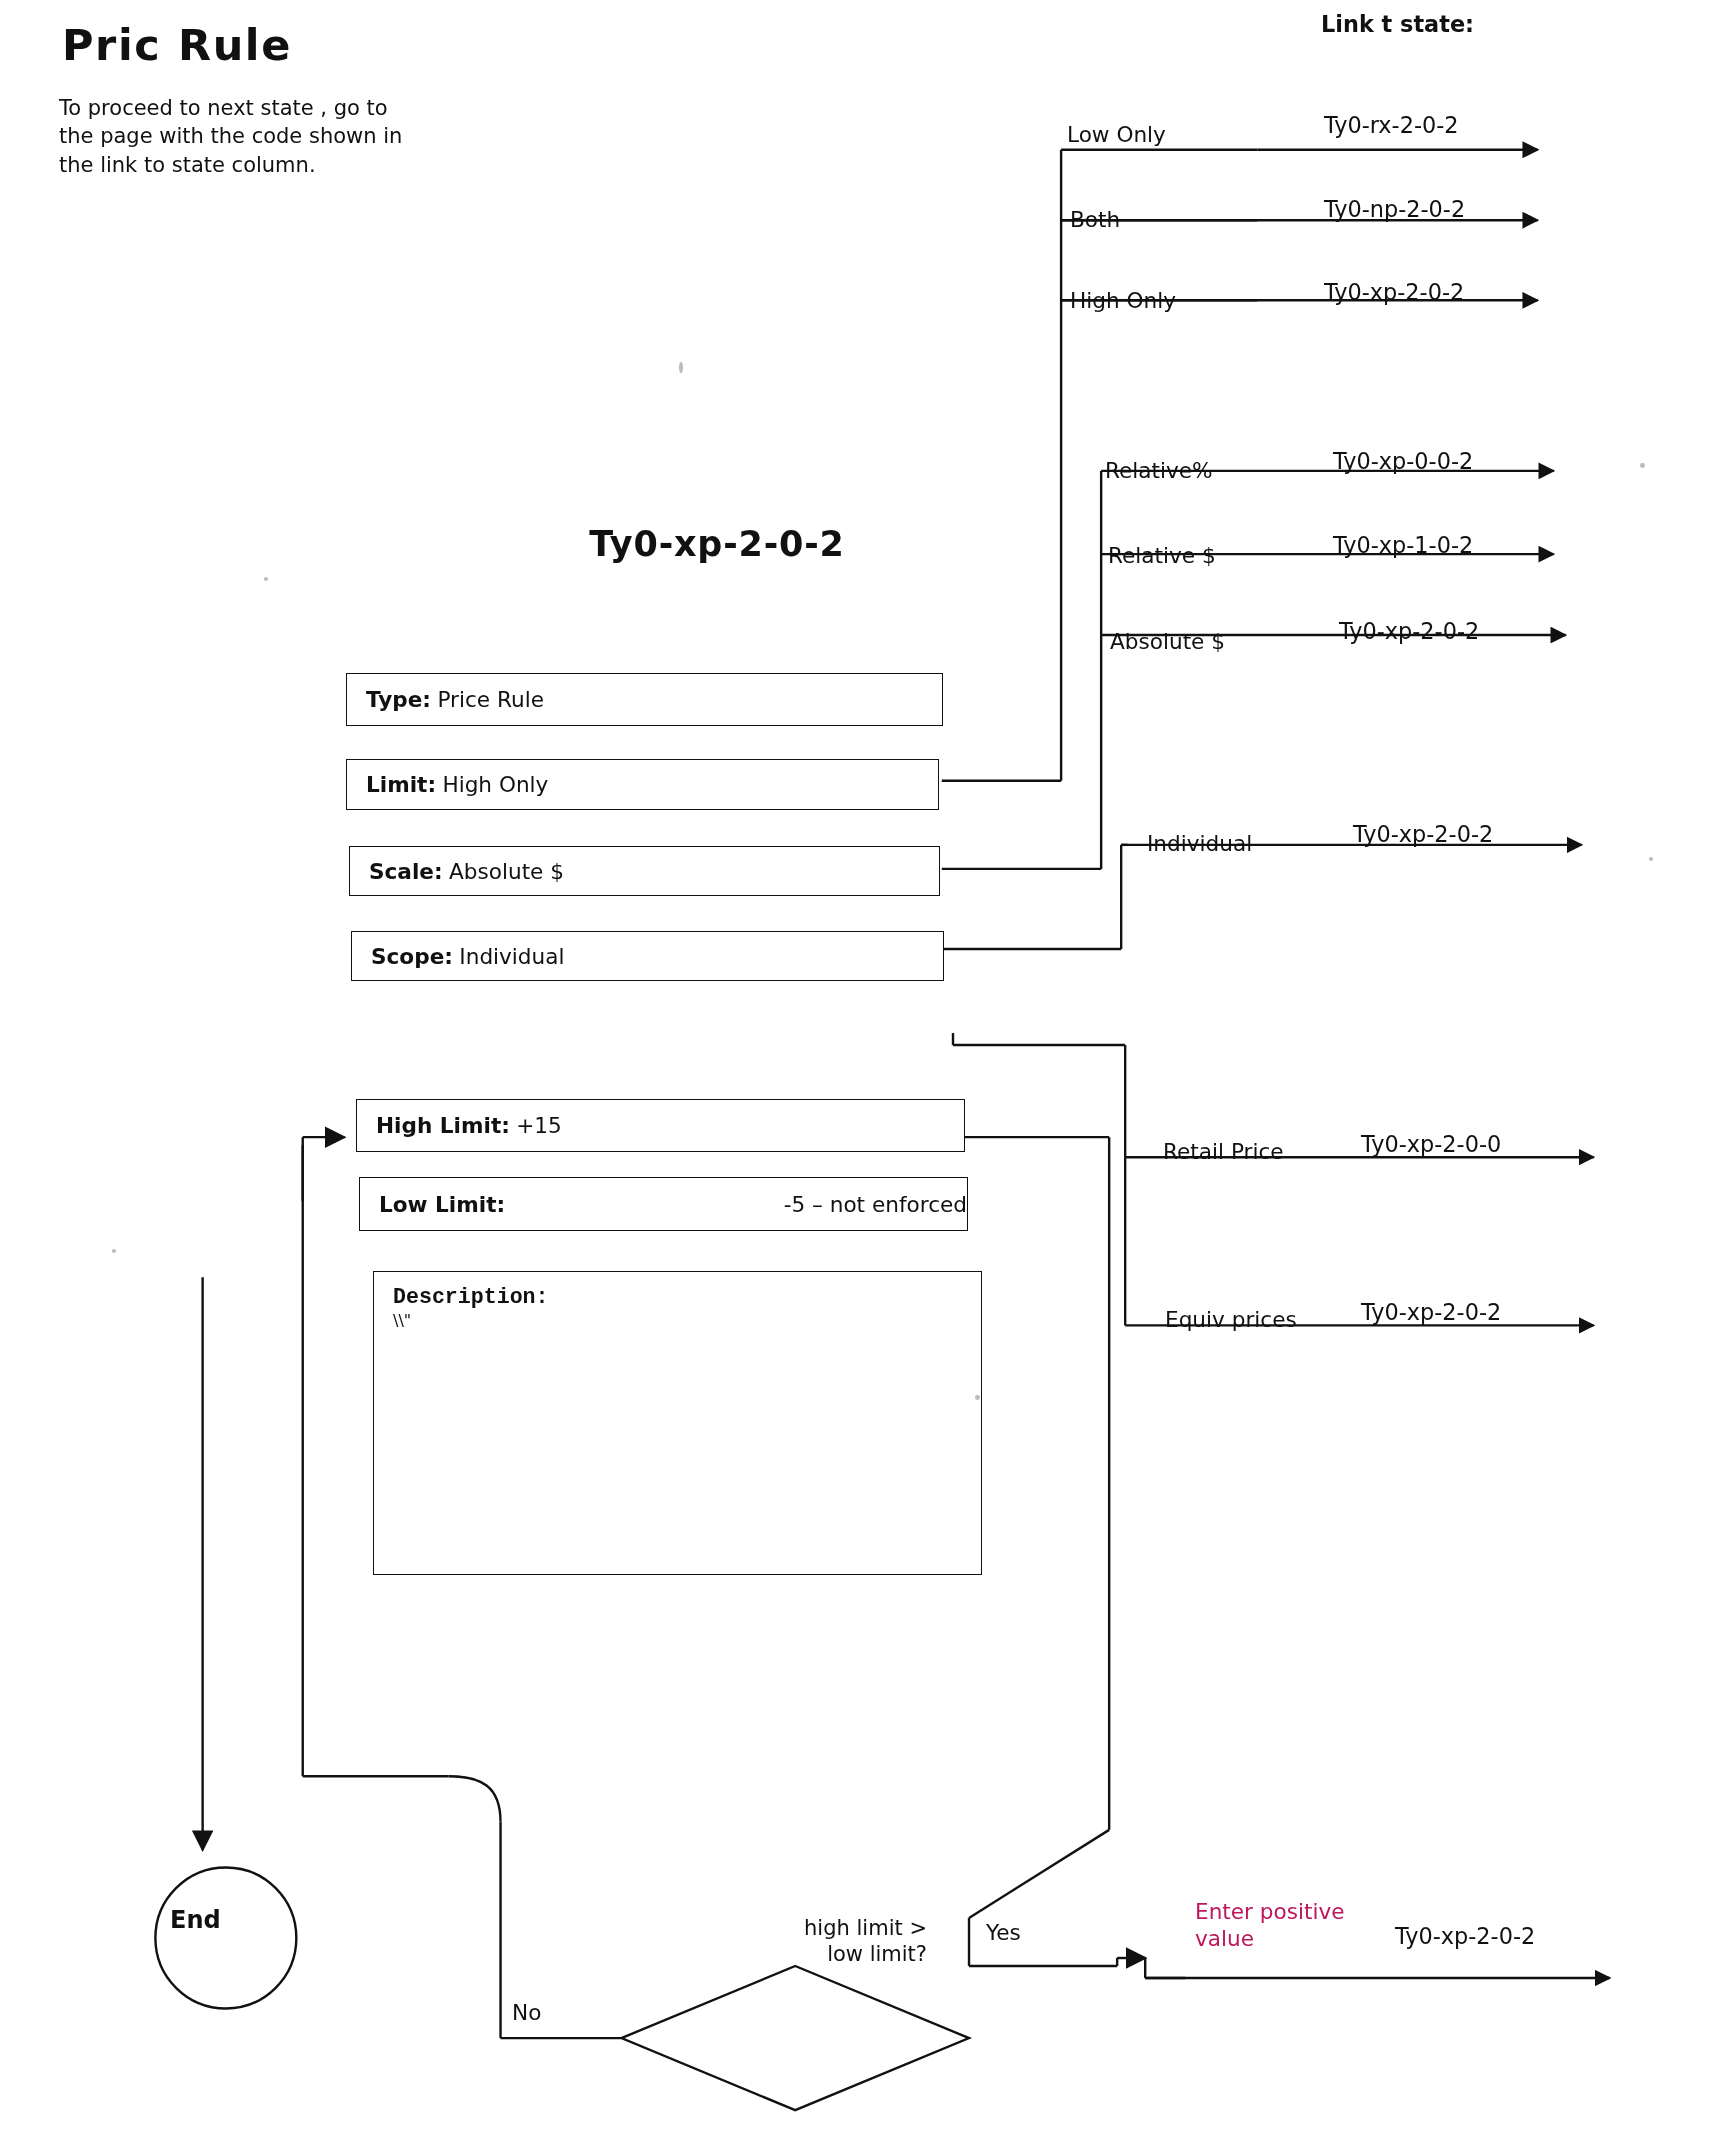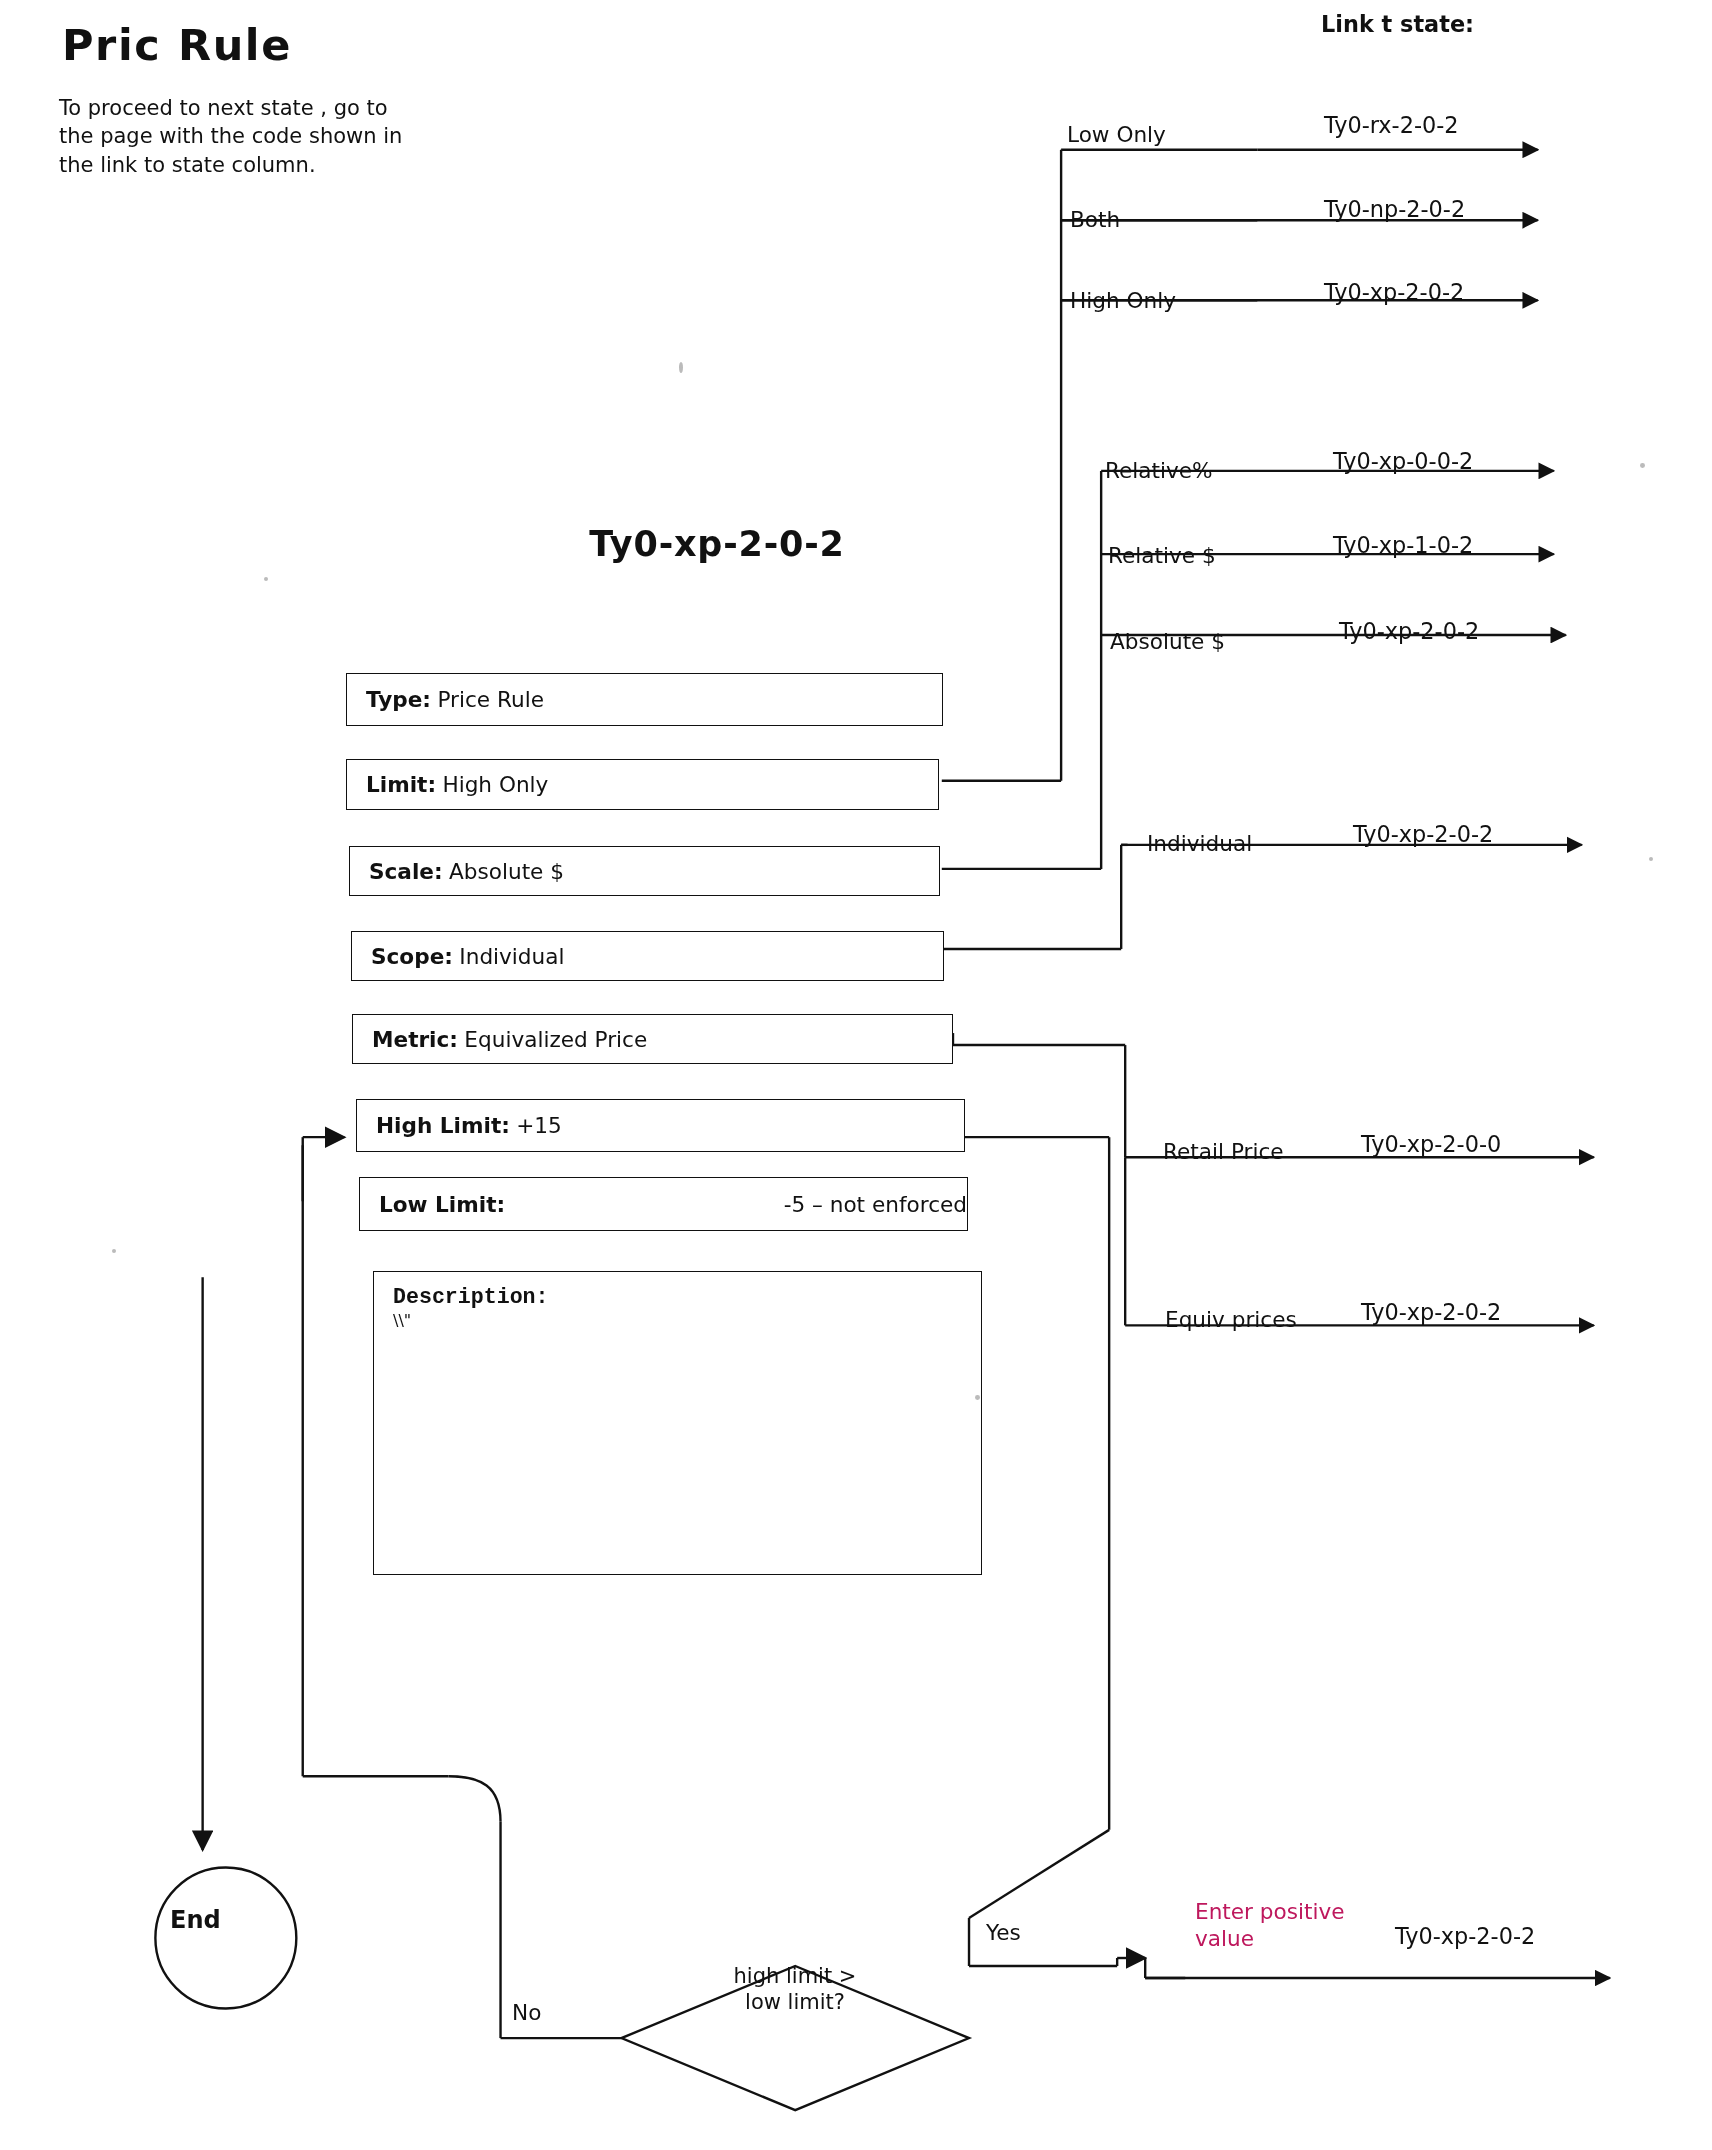--- a/index.html
+++ b/index.html
@@ -111,23 +111,23 @@
     width: 136px;
     text-align: left;
     font-weight: bold;
     font-size: 24px;
     color: #111;
   }
 
   
   #decision-text {
     left: 663px;
-    top: 1963px;
+    top: 1915px;
     width: 264px;
-    text-align: center;
+    text-align: right;
     font-size: 21px;
     line-height: 1.25;
     color: #111;
   }
   .yn-label {
     font-size: 21.6px;
     color: #111;
   }
   .two-line {
     font-size: 21.6px;
@@ -233,24 +233,20 @@
   <div class="abs field-box" style="left:349px; top:846px; width:591px; height:50px;">
     <span class="lbl">Scale:</span>
     <span>Absolute $</span>
   </div>
 
   <div class="abs field-box" style="left:351px; top:931px; width:593px; height:50px;">
     <span class="lbl">Scope:</span>
     <span>Individual</span>
   </div>
 
-  <div class="abs field-box" style="left:352px; top:1014px; width:601px; height:50px;">
-    <span class="lbl">Metric:</span>
-    <span>Equivalized Price</span>
-  </div>
 
   <div class="abs field-box" style="left:356px; top:1099px; width:609px; height:53px;">
     <span class="lbl">High Limit:</span>
     <span>+15</span>
   </div>
 
   <div class="abs field-box" style="left:359px; top:1177px; width:609px; height:54px;justify-content:space-between;">
     <span class="lbl">Low Limit:</span>
     <span>-5 – not enforced</span>
   </div>

